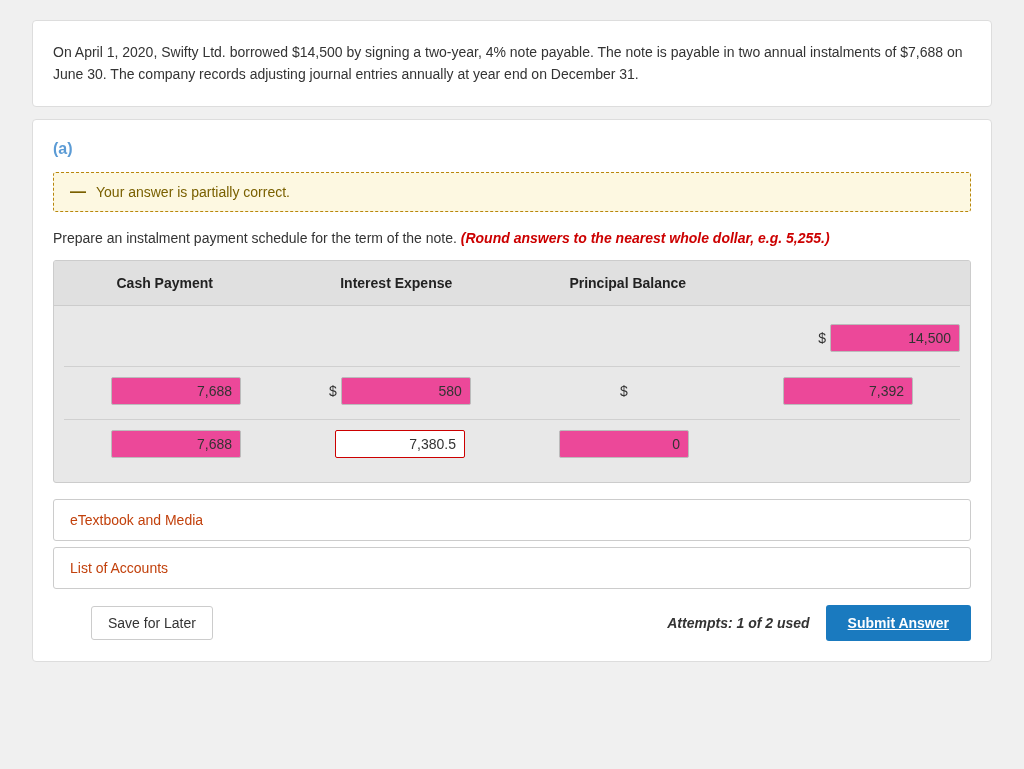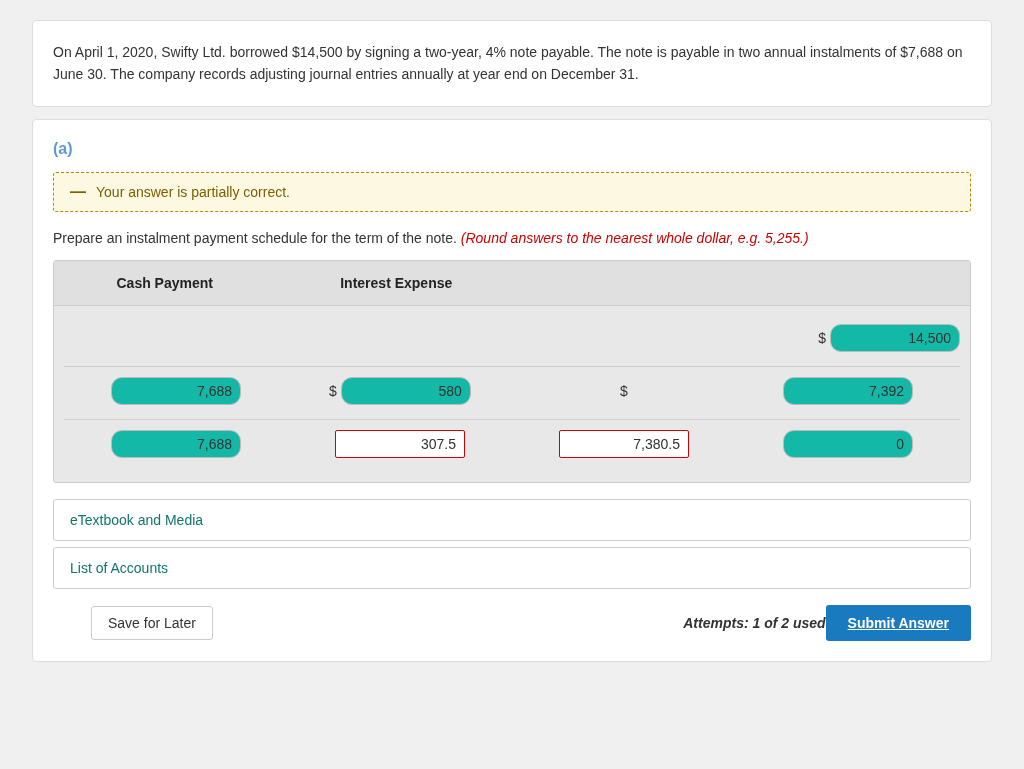--- a/index.html
+++ b/index.html
@@ -52,21 +52,21 @@
       font-size: 14px;
     }
     .instruction-text {
       font-size: 14px;
       margin-bottom: 14px;
       color: #333;
     }
     .instruction-text .red-note {
       color: #cc0000;
       font-style: italic;
-      font-weight: normal;
+      font-weight: bold;
     }
     
     .table-wrapper {
       background: #e8e8e8;
       border: 1px solid #ccc;
       border-radius: 3px;
       padding: 0;
       margin-bottom: 16px;
       overflow: hidden;
     }
@@ -123,23 +123,22 @@
       background: #f0f0f0;
       border: 1px solid #bbb;
       border-radius: 2px;
       padding: 5px 8px;
       text-align: right;
       font-size: 14px;
       width: 130px;
       color: #333;
     }
     .input-field.correct {
-      background: #14b8a6;
+      background: #ec4899;
       border-color: #bbb;
-      border-radius: 11px;
     }
     .input-field.error {
       background: #fff;
       border: 1.5px solid #cc0000;
     }
     .dollar-sign {
       font-size: 14px;
       color: #333;
     }
     
@@ -148,27 +147,28 @@
     }
     .collapsible-btn {
       width: 100%;
       background: #fff;
       border: 1px solid #ccc;
       border-radius: 3px;
       padding: 12px 16px;
       text-align: left;
       font-size: 14px;
       cursor: pointer;
-      color: #0f766e;
+      color: #c2410c;
       margin-bottom: 6px;
     }
     .footer-bar {
       display: flex;
       align-items: center;
       justify-content: flex-end;
+      gap: 16px;
       margin-top: 10px;
       padding-left: 38px;
     }
     .save-btn {
       background: #fff;
       border: 1px solid #ccc;
       border-radius: 3px;
       padding: 8px 16px;
       font-size: 14px;
       cursor: pointer;
@@ -212,20 +212,21 @@
 
     <div class="instruction-text">
       <span>Prepare an instalment payment schedule for the term of the note.</span>
       <span class="red-note">(Round answers to the nearest whole dollar, e.g. 5,255.)</span>
     </div>
 
     <div class="table-wrapper">
       <div class="table-header">
         <div class="th">Cash Payment</div>
         <div class="th">Interest Expense</div>
+        <div class="th">Principal Balance</div>
       </div>
 
       <div class="table-body">
 
         <div class="balance-row">
           <div class="cell"></div>
           <div class="cell"></div>
           <div class="cell"></div>
           <div class="cell right-side">
             <span class="dollar-sign">$</span>
@@ -247,23 +248,20 @@
           <div class="cell">
             <input type="text" class="input-field correct" value="7,392" readonly="" style="">
           </div>
         </div>
 
         <div class="data-row">
           <div class="cell">
             <input type="text" class="input-field correct" value="7,688" readonly="" style="">
           </div>
           <div class="cell">
-            <input type="text" class="input-field error" value="307.5" readonly="" style="">
-          </div>
-          <div class="cell">
             <input type="text" class="input-field error" value="7,380.5" readonly="" style="">
           </div>
           <div class="cell">
             <input type="text" class="input-field correct" value="0" readonly="" style="">
           </div>
         </div>
       </div>
     </div>
 
     <div class="bottom-section">

